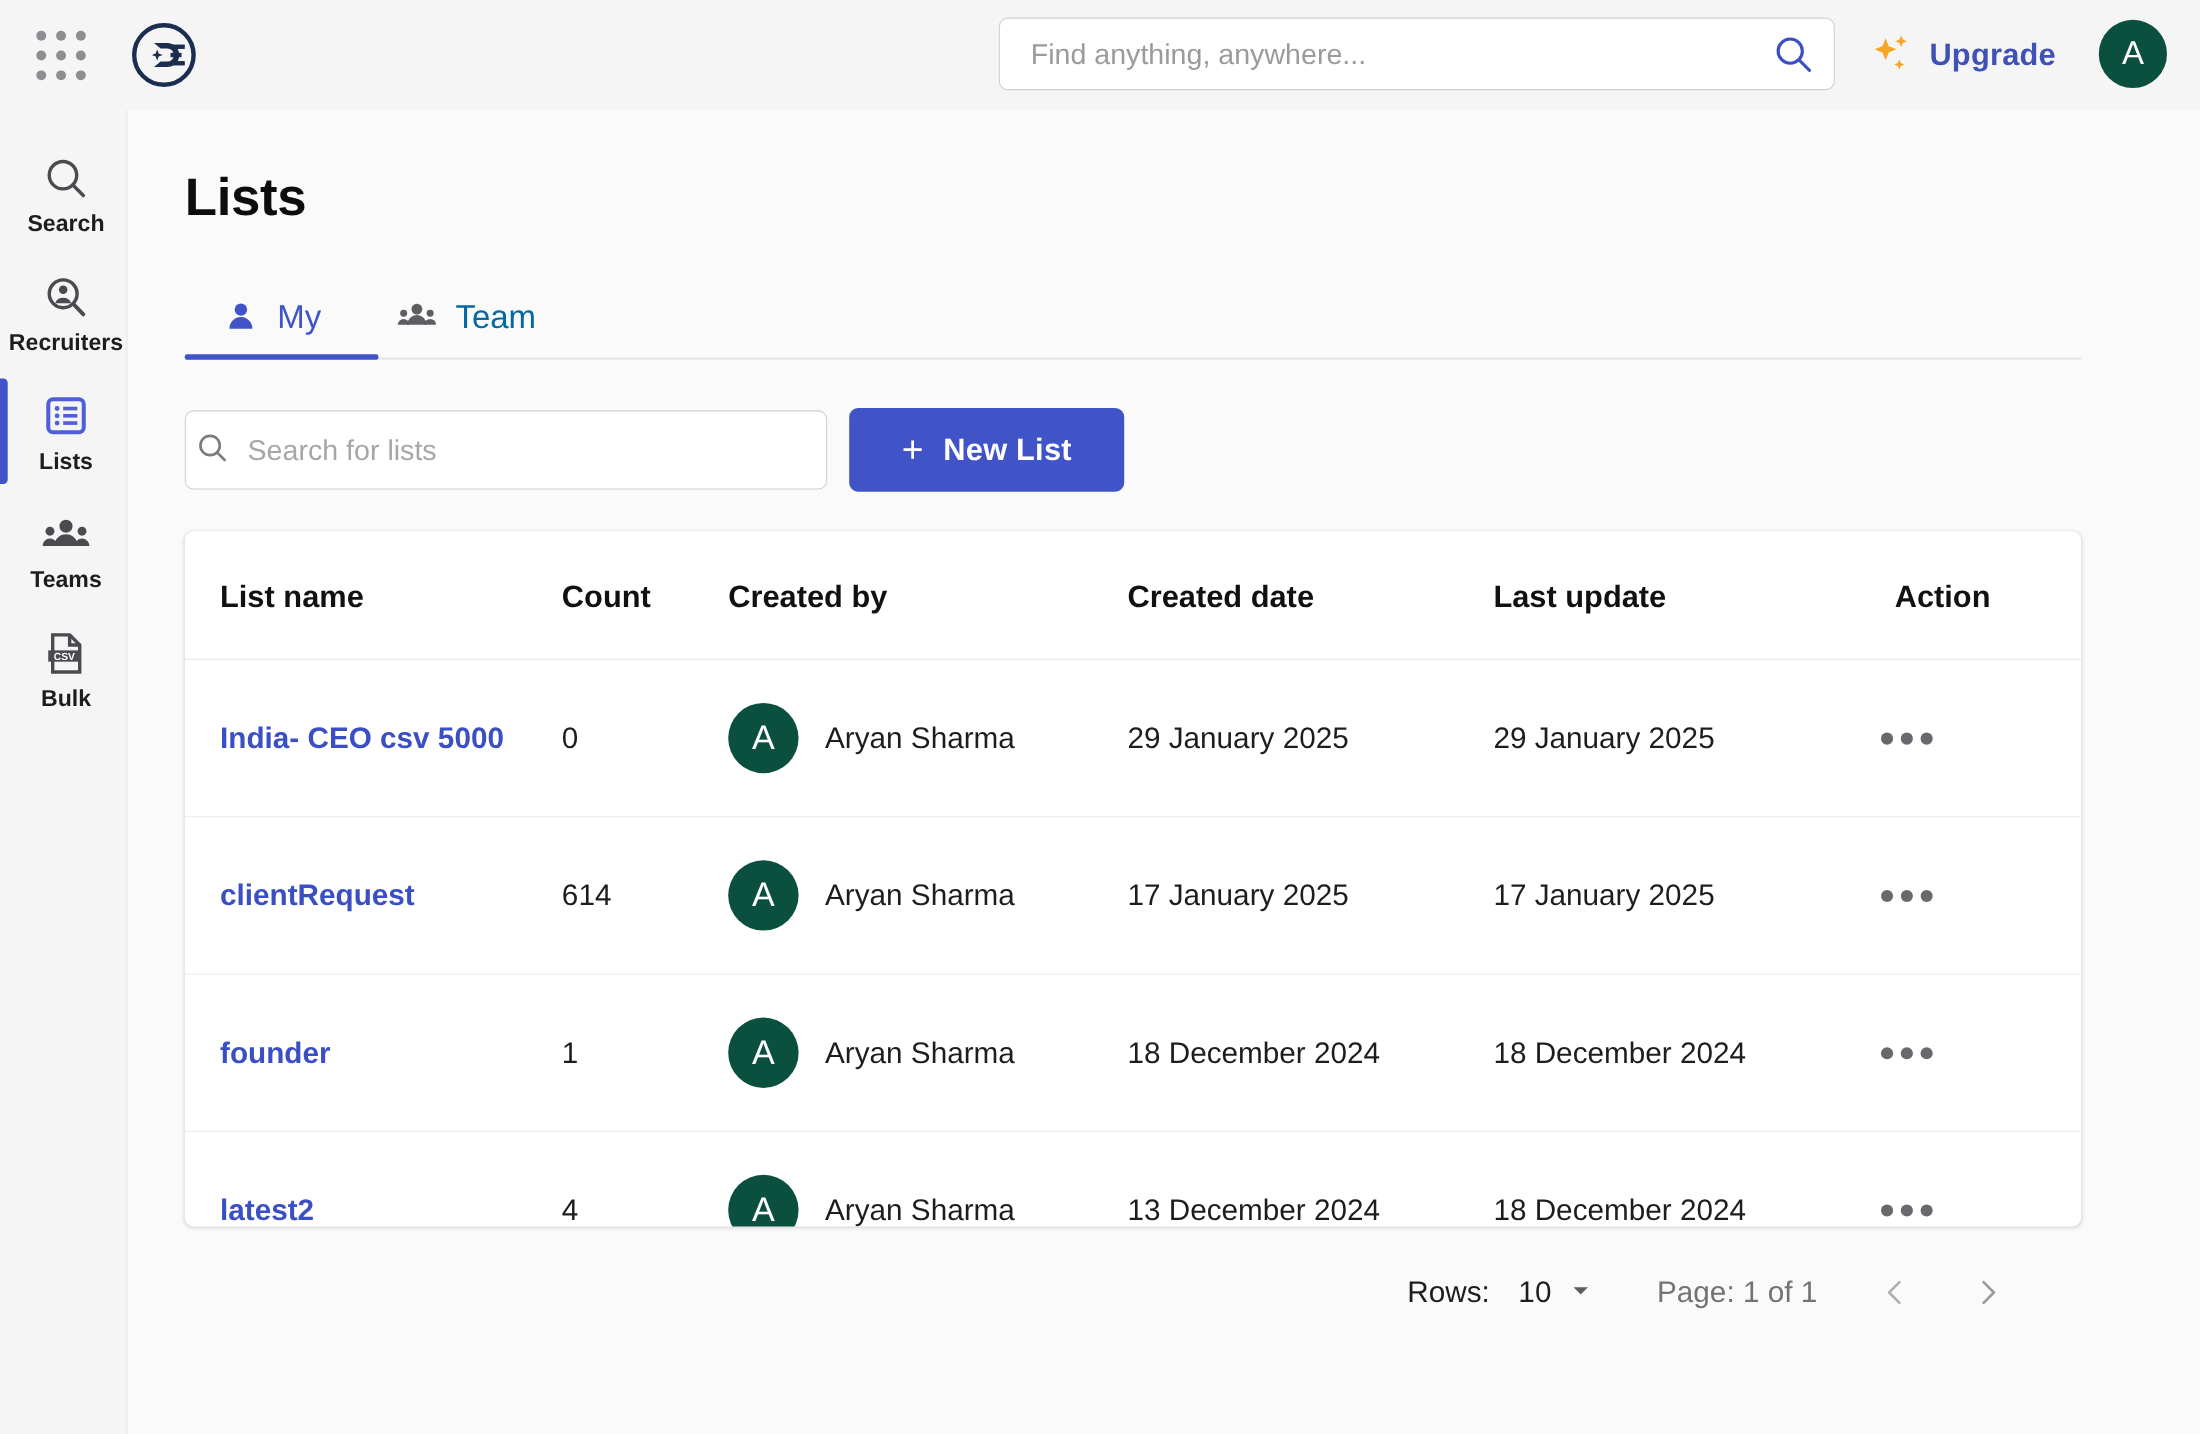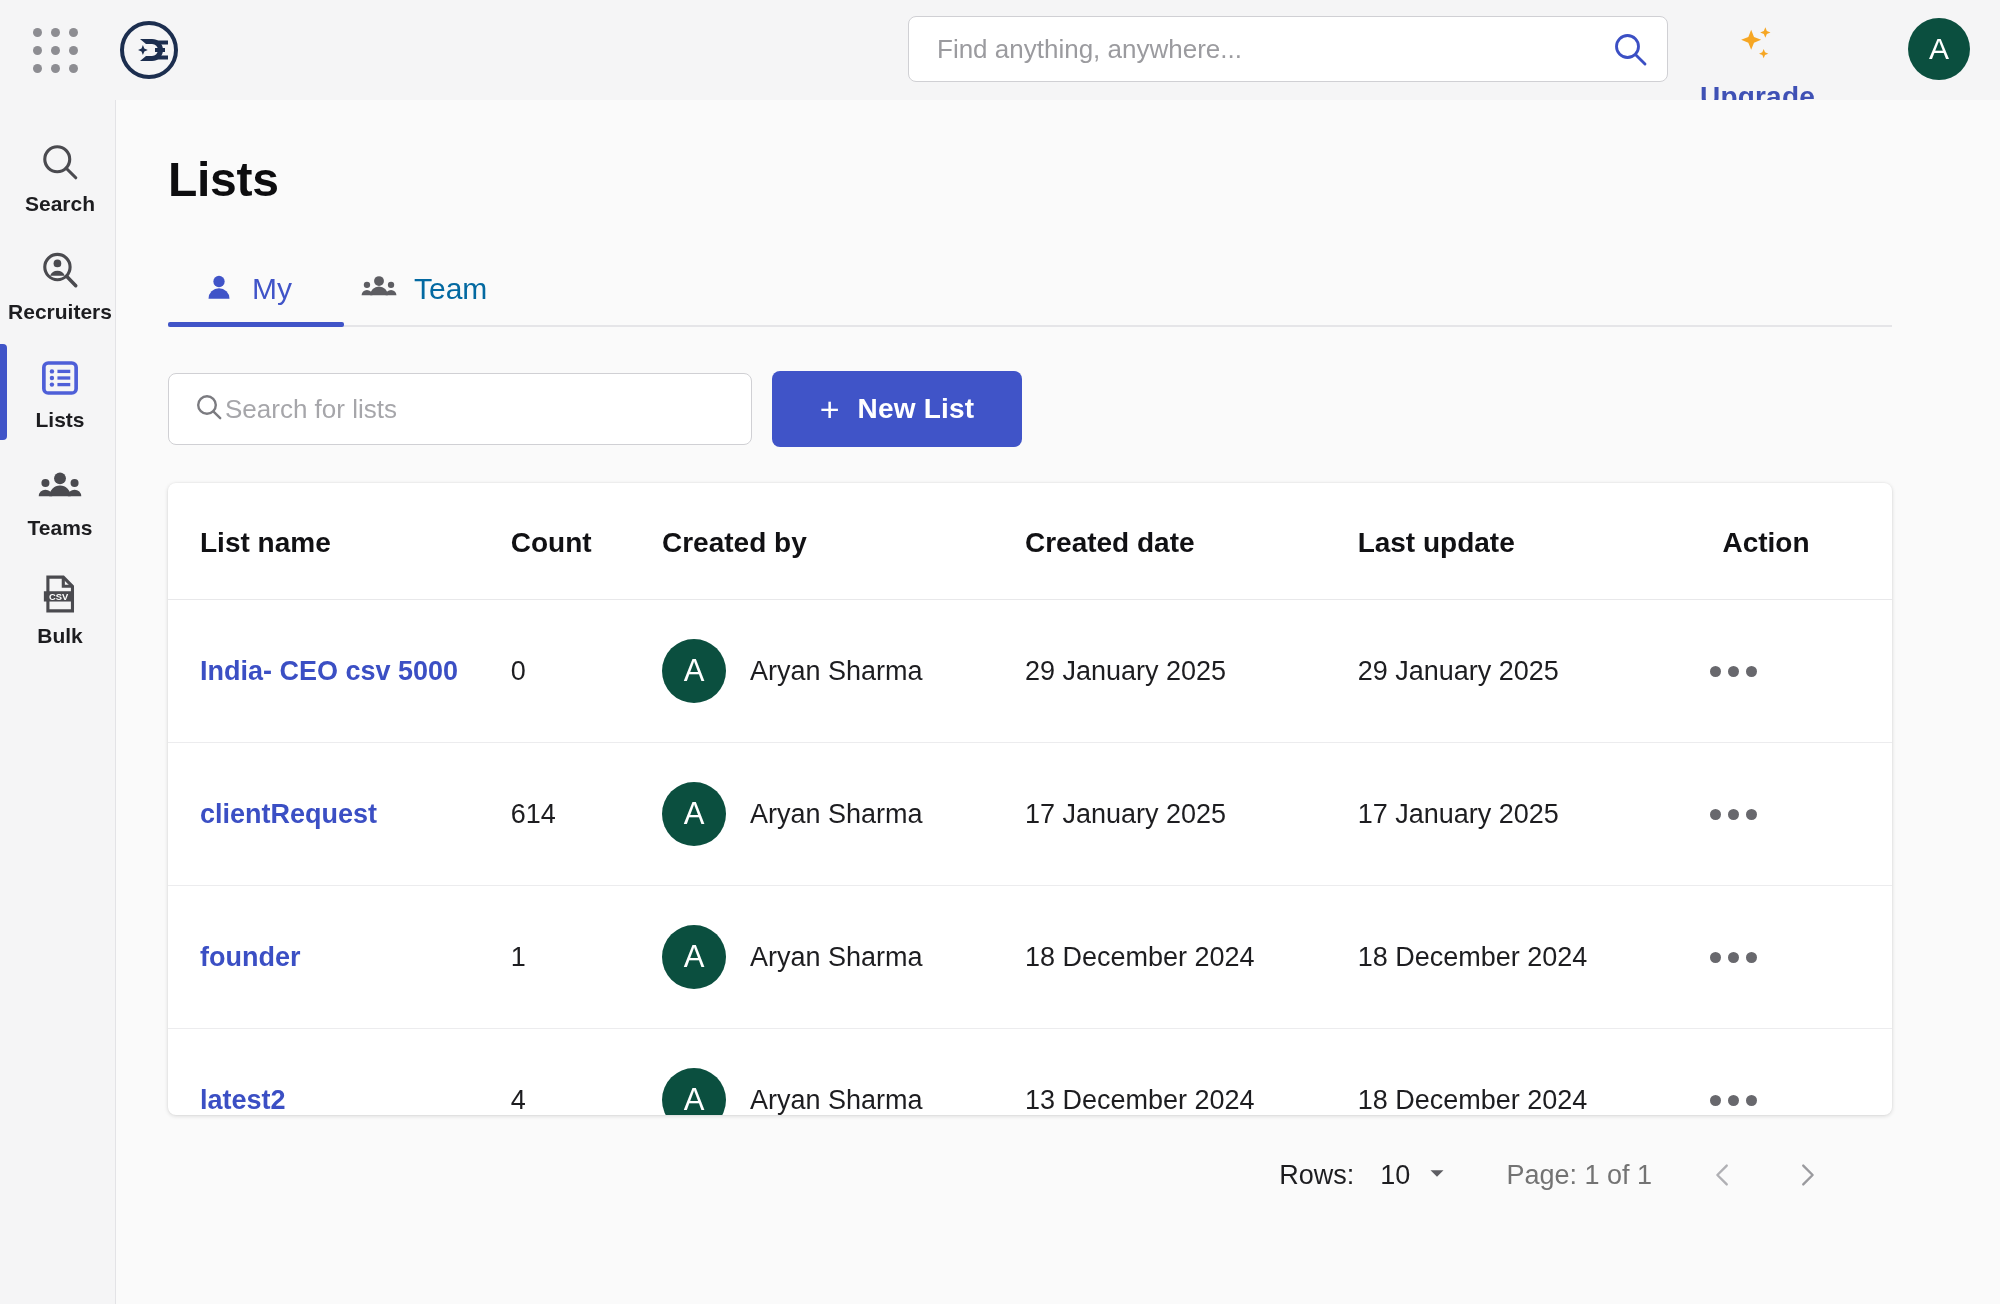--- a/index.html
+++ b/index.html
@@ -37,21 +37,21 @@
     flex: 1; height: 100%; border: 0; outline: none; background: transparent;
     font-family: "Liberation Sans", sans-serif; font-size: 26px; color: #1d1d20;
     padding: 0 22px 0 28px;
   }
   .search-wrap input::placeholder { color: #9b9b9f; }
   .search-submit { width: 74px; height:100%; display:flex; align-items:center; justify-content:center; cursor:pointer; background:none; border:0;}
 
   .upgrade-btn {
     position: absolute; left: 1700px; top: 24px; height: 52px;
     display: flex; align-items: center; gap: 14px; cursor: pointer;
-    background: none; border: 0; flex-direction: column;
+    background: none; border: 0;
   }
   .upgrade-btn .label {
     font-size: 28px; font-weight: bold; color: #3f51b5; letter-spacing: .2px;
     font-family: "Liberation Sans", sans-serif;
   }
   .avatar-top {
     position: absolute; left: 1908px; top: 18px;
     width: 62px; height: 62px; border-radius: 50%;
     background: #0b4f3f; color: #fff;
     display: flex; align-items: center; justify-content: center;
@@ -109,21 +109,21 @@
     left: 0; width: 176px;
   }
 
   .toolbar {
     margin: 46px 0 0 52px; width: 1724px; height: 72px;
     display: flex; align-items: center; gap: 18px;
   }
   .list-search {
     width: 584px; height: 72px; background: #fff;
     border: 1px solid #d0d0d4; border-radius: 8px;
-    display: flex; align-items: center; padding-left: 24px; 
+    display: flex; align-items: center; padding-left: 8px; gap: 16px;
   }
   .list-search input {
     flex: 1; border: 0; outline: none; background: transparent; height: 100%;
     font-family: "Liberation Sans", sans-serif; font-size: 26px; color: #1d1d20;
   }
   .list-search input::placeholder { color: #a6a6aa; }
 
   .filter-select {
     width: 582px; height: 72px; background: #fff;
     border: 1px solid #d0d0d4; border-radius: 8px;

